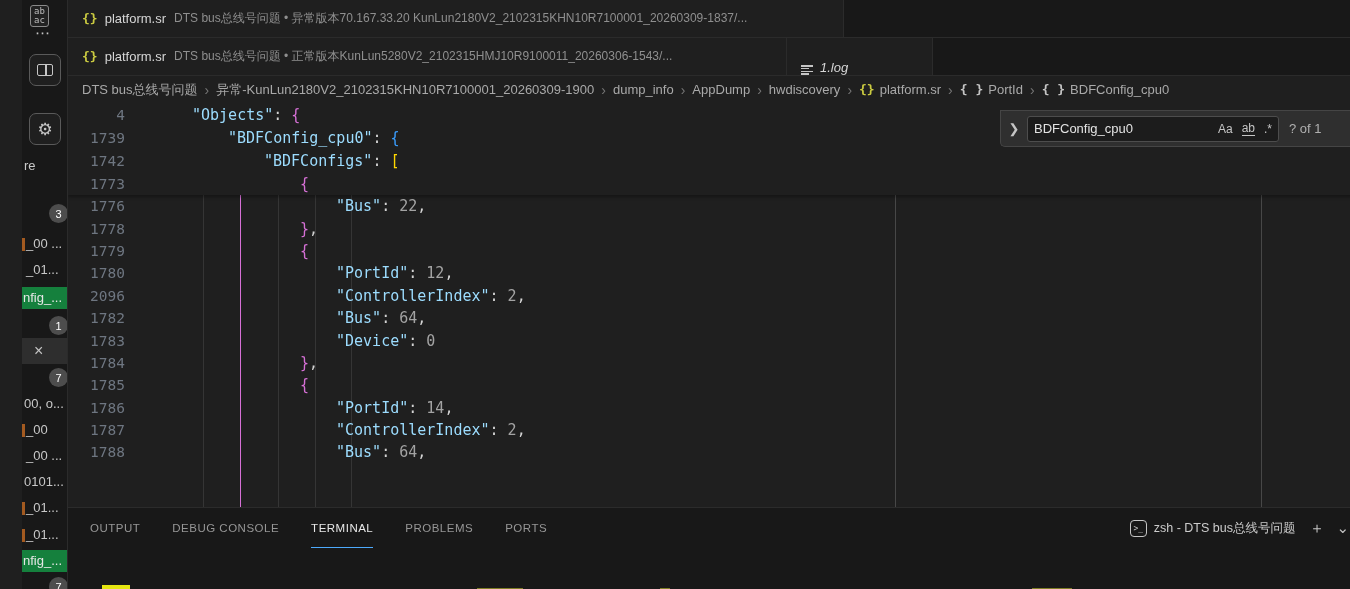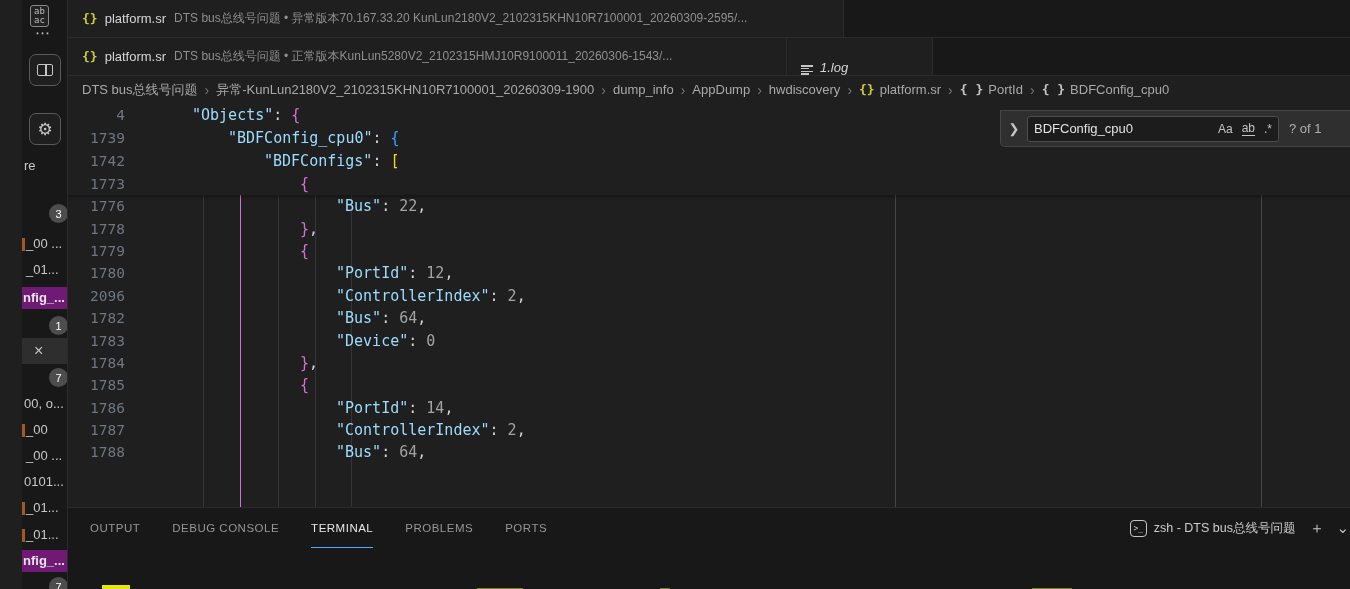--- a/index.html
+++ b/index.html
@@ -5,21 +5,21 @@
   * { margin:0; padding:0; box-sizing:border-box; }
   html,body { width:1350px; height:589px; overflow:hidden; background:#1f1f1f;
     font-family:"Liberation Sans", sans-serif; color:#cccccc; }
   #app { position:relative; width:1350px; height:589px; background:#1f1f1f;margin-left:22px; }
 
   
   #left-strip { position:absolute; left:0; top:0; width:46px; height:589px;
     background:#181818; border-right:1px solid #2b2b2b; overflow:hidden; }
   .strip-abs { position:absolute; white-space:nowrap; }
   .frag { font-size:13px; color:#c8c8c8; }
-  .frag-hl-row { position:absolute; left:0; width:46px; height:22px; background:#701a75;font-weight:bold; }
+  .frag-hl-row { position:absolute; left:0; width:46px; height:22px; background:#15803d; }
   .frag-hl-row .frag { color:#e6e6e6; position:absolute; left:1px; top:3px; }
   .badge { position:absolute; width:19px; height:19px; border-radius:50%;
     background:#4d4d4d; color:#ffffff; font-size:11px; display:flex;
     align-items:center; justify-content:center; }
   .sliver { position:absolute; left:0; width:3px; height:13px; background:#a35a20; }
   .strip-btn { position:absolute; left:7px; width:32px; height:32px;
     border:1px solid #5a5a5a; border-radius:7px; display:flex; align-items:center;
     justify-content:center; color:#c5c5c5; background:#1f1f1f; }
   .close-row { position:absolute; left:0; width:46px; height:26px; background:#2e2e2e;
     display:flex; align-items:center; }
@@ -166,21 +166,21 @@
     <div class="frag-hl-row" style="top:550px;">
       <span class="frag">nfig_...</span>
     </div>
     <div class="badge" style="left:27px; top:577px;">7</div>
   </div>
 
   <div class="tabrow" id="tabrow-1">
     <div class="tab" style="width:776px;">
       <span class="json-ico">{}</span>
       <span class="tname">platform.sr</span>
-      <span class="tdesc">DTS  bus总线号问题 • 异常版本70.167.33.20 KunLun2180V2_2102315KHN10R7100001_20260309-2595/...</span>
+      <span class="tdesc">DTS  bus总线号问题 • 异常版本70.167.33.20 KunLun2180V2_2102315KHN10R7100001_20260309-1837/...</span>
     </div>
   </div>
 
   <div class="tabrow" id="tabrow-2">
     <div class="tab" style="width:719px;">
       <span class="json-ico">{}</span>
       <span class="tname">platform.sr</span>
       <span class="tdesc">DTS  bus总线号问题 • 正常版本KunLun5280V2_2102315HMJ10R9100011_20260306-1543/...</span>
     </div>
     <div class="tab" style="width:146px;align-items:flex-end;">

